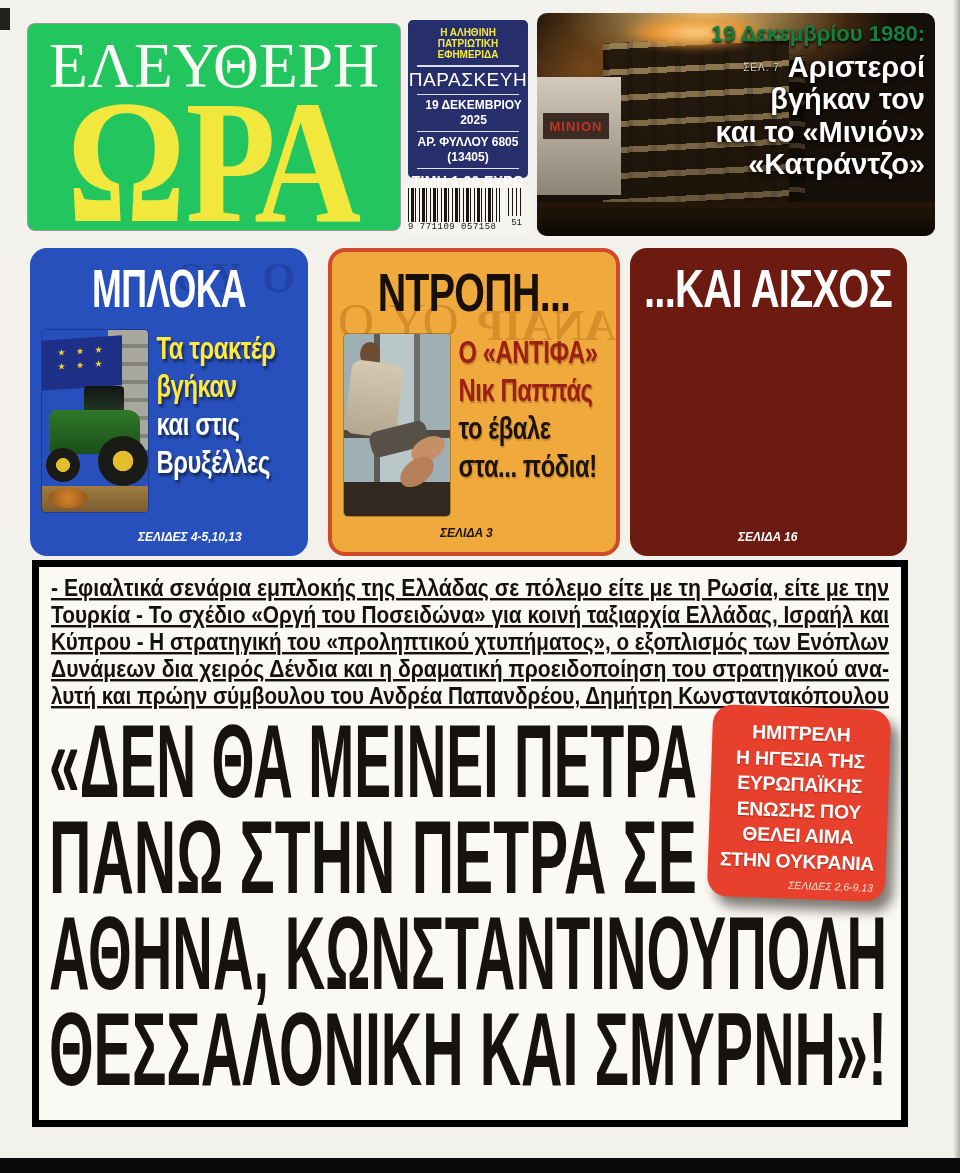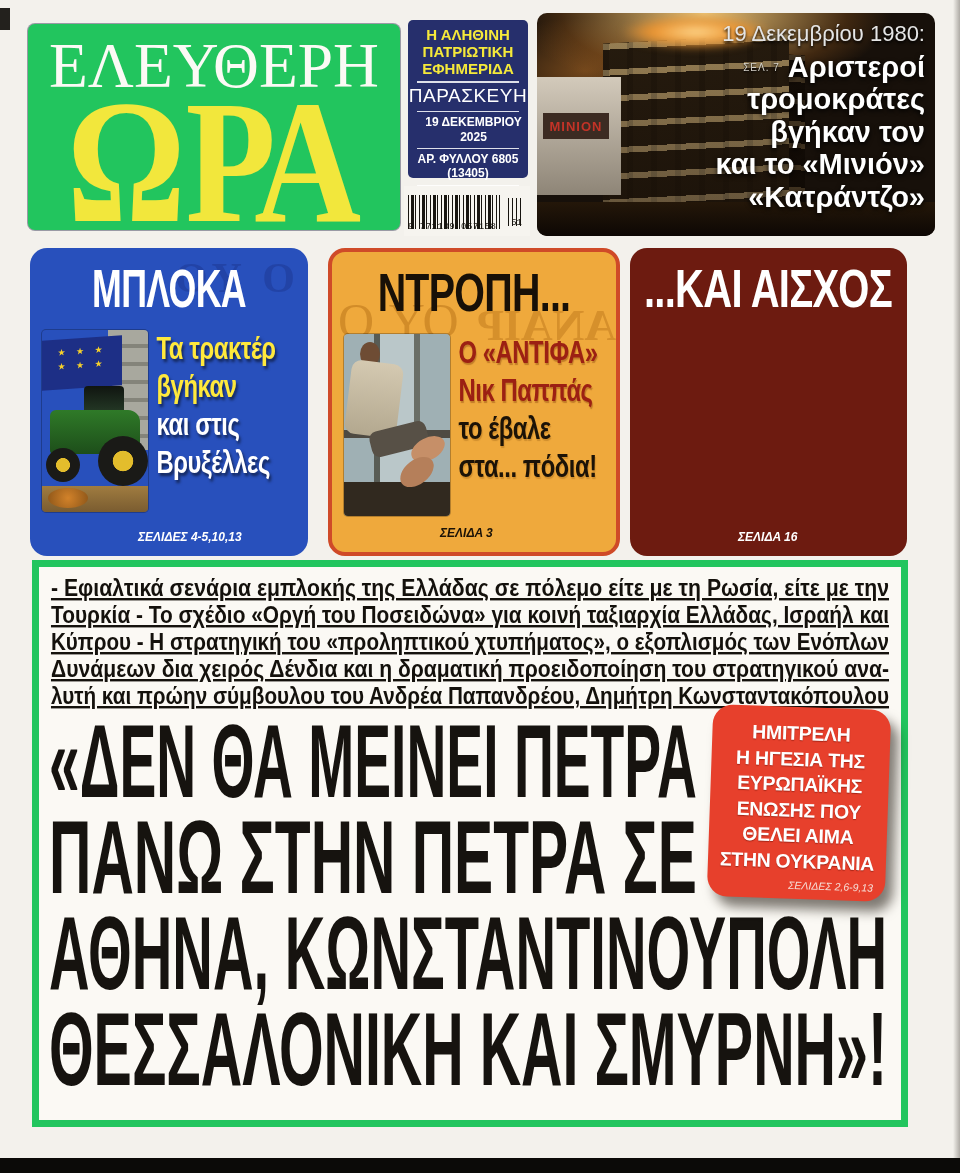--- a/index.html
+++ b/index.html
@@ -17,30 +17,30 @@
   
   .logo-box{position:absolute;left:28px;top:24px;width:372px;height:206px;
             background:#22c55e;border-radius:7px;box-shadow:0 0 0 1px rgba(20,25,60,.4);}
   .elef-text{font:400 64px "Liberation Serif",serif;fill:#fbfaf5;}
   .ora-text{font:700 176px "Liberation Serif",serif;fill:#f2e73c;}
   .logo-top{width:336px;height:56px;margin:13px auto 0;}
   .logo-main{width:300px;height:130px;margin:4px auto 0;}
 
   .info-box{position:absolute;left:408px;top:20px;width:120px;height:158px;background:#262f6c;
             border-radius:5px;color:#fff;text-align:center;}
-  .tagline{color:#f5e93a;font-weight:700;font-size:15px;line-height:1.12;padding-top:7px;}
+  .tagline{color:#f5e93a;font-weight:700;font-size:10px;line-height:1.12;padding-top:7px;}
   .info-div{border-top:2px solid rgba(255,255,255,.85);margin:4px 9px 3px;}
   .info-div.thin{border-top-width:1px;}
   .day{font-size:19px;letter-spacing:.5px;line-height:1.1;}
   .date{font-size:12px;font-weight:700;line-height:1.2;padding-left:11px;}
   .issue{font-size:12px;font-weight:700;line-height:1.2;}
   .price{font-size:14px;font-weight:700;letter-spacing:.3px;line-height:1.3;}
 
   .barcode{position:absolute;left:404px;top:186px;width:126px;height:50px;background:#f6f4ef;
-           display:flex;align-items:center;}
+           display:flex;align-items:flex-start;}
   .bars-main{width:92px;height:34px;margin:2px 0 0 4px;
       background:repeating-linear-gradient(90deg,#17140f 0 1.5px,transparent 1.5px 3.5px,
       #17140f 3.5px 6px,transparent 6px 7.5px,#17140f 7.5px 8.5px,transparent 8.5px 11px);}
   .bars-addon{width:16px;height:28px;margin:2px 0 0 8px;
       background:repeating-linear-gradient(90deg,#17140f 0 1.5px,transparent 1.5px 4px);}
   .bc-digits{position:absolute;left:4px;top:36px;font:400 9px "Liberation Mono",monospace;
              color:#1a1712;letter-spacing:.5px;}
   .bc-addon-digit{position:absolute;right:8px;top:32px;font:400 9px "Liberation Mono",monospace;color:#1a1712;}
 
   
@@ -58,21 +58,21 @@
   .tp-bld-left{position:absolute;left:0;top:64px;width:84px;height:118px;
      background:linear-gradient(180deg,#d3cabb,#8e8577);}
   .tp-sign{position:absolute;left:6px;top:36px;width:66px;height:26px;background:#3c2b22;
      display:flex;align-items:center;justify-content:center;color:#c23327;font-weight:700;
      font-size:13px;letter-spacing:1px;filter:blur(.6px);}
   .tp-street{position:absolute;left:0;bottom:0;width:100%;height:34px;
      background:linear-gradient(180deg,#241709,#0d0704);}
   .tp-fire{position:absolute;left:84px;top:2px;width:150px;height:34px;filter:blur(4px);
      background:radial-gradient(closest-side,#ffdd96,#eb9431 60%,rgba(0,0,0,0));}
   .tp-text{position:absolute;right:10px;top:8px;text-align:right;z-index:3;}
-  .tp-kicker{color:#e5e5e5;font-size:22px;font-weight:400;text-shadow:0 2px 3px #000;margin-bottom:4px;}
+  .tp-kicker{color:#15803d;font-size:22px;font-weight:700;text-shadow:0 2px 3px #000;margin-bottom:4px;}
   .tp-line{color:#fff;font-size:29px;font-weight:700;line-height:1.12;text-shadow:0 2px 5px #000;}
   .tp-pageref{color:#d6d3cb;font-size:10px;font-weight:400;letter-spacing:1px;margin-right:8px;
               vertical-align:6px;text-shadow:0 1px 2px #000;}
 
   
   .teaser{position:absolute;top:248px;height:308px;border-radius:17px;overflow:hidden;box-sizing:border-box;}
   .t1{left:30px;width:278px;background:#2850bc;}
   .t2{left:328px;width:292px;background:#efa93c;border:4px solid #cf4a28;}
   .t3{left:630px;width:277px;background:#6d1b10;}
   .t-title-svg{width:100%;height:56px;margin-top:12px;position:relative;z-index:2;}
@@ -142,21 +142,21 @@
       background:linear-gradient(180deg,#d8a97e,#b7membro 60%);background:linear-gradient(180deg,#d8a97e,#b78257);}
   .ph-hair{position:absolute;left:12px;top:18px;width:74px;height:30px;border-radius:50% 50% 0 0;
       background:#c7a76c;}
   .ph-shades{position:absolute;left:22px;top:58px;width:62px;height:17px;border-radius:9px;
       transform:rotate(7deg);background:#17151a;}
   .ph-shirt{position:absolute;left:0;bottom:0;width:100%;height:56px;
       background:repeating-linear-gradient(100deg,#8a93b0 0 6px,#dde2ea 6px 12px);}
 
   
   .main-box{position:absolute;left:32px;top:560px;width:876px;height:567px;box-sizing:border-box;
-            background:#fbf9f4;border:7px solid #22c55e;padding:8px 10px;}
+            background:#fbf9f4;border:7px solid #000000;padding:8px 10px;}
   .intro svg{width:100%;height:27px;}
   .intro-text{font:700 24px "Liberation Sans",sans-serif;fill:#14110c;text-decoration:underline;}
   .headline{margin-top:3px;}
   .hl{height:96px;}
   .hl-narrow{width:652px;}
   .hl-wide{width:100%;}
   .hl-text{font:700 104px "Liberation Sans",sans-serif;fill:#16130f;}
 
   .badge{position:absolute;right:13px;top:140px;width:178px;background:#e7402c;border-radius:20px;
          transform:rotate(2deg);box-shadow:8px 10px 12px rgba(25,18,10,.55);color:#fff;
@@ -212,21 +212,20 @@
     <div class="tp-bld-left">
       <div class="tp-sign">ΜΙΝΙΟΝ</div>
     </div>
     <div class="tp-fire"></div>
     <div class="tp-street"></div>
     <div class="tp-text">
       <div class="tp-kicker">19 Δεκεμβρίου 1980:</div>
       <div class="tp-line">
         <span class="tp-pageref">ΣΕΛ. 7</span><span>Αριστεροί</span>
       </div>
-      <div class="tp-line">τρομοκράτες</div>
       <div class="tp-line">βγήκαν τον</div>
       <div class="tp-line">και το «Μινιόν»</div>
       <div class="tp-line">«Κατράντζο»</div>
     </div>
   </div>
 
   <div class="teaser t1">
     <div class="ghost ghost-t1">ΟΥ Ο</div>
     <svg class="t-title-svg" viewBox="0 0 278 56" preserveAspectRatio="none">
       <text class="t-title-text tt-white" x="139" y="47" text-anchor="middle" textLength="154" lengthAdjust="spacingAndGlyphs">ΜΠΛΟΚΑ</text>

